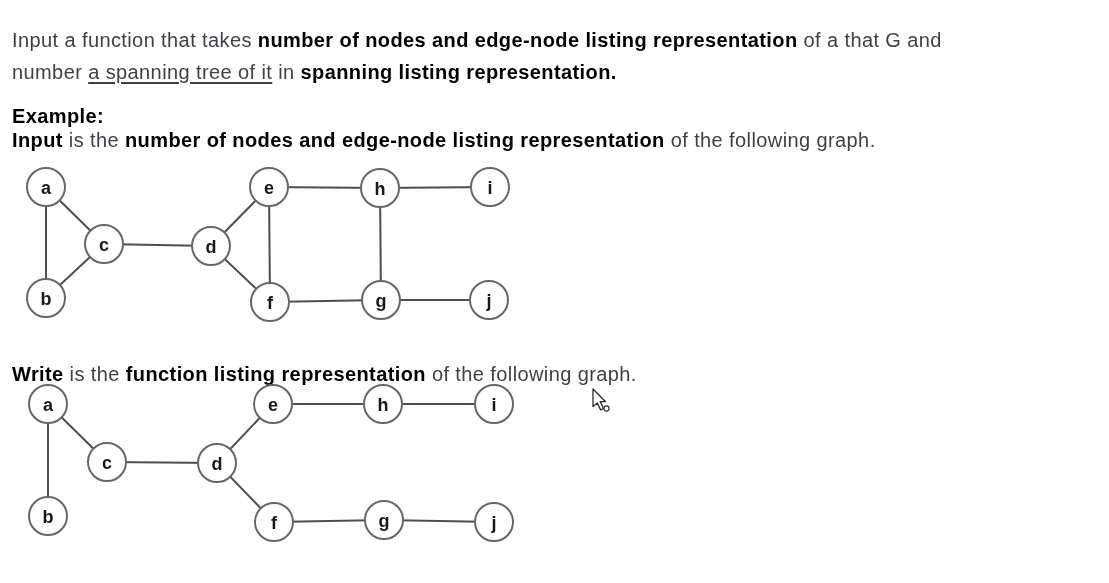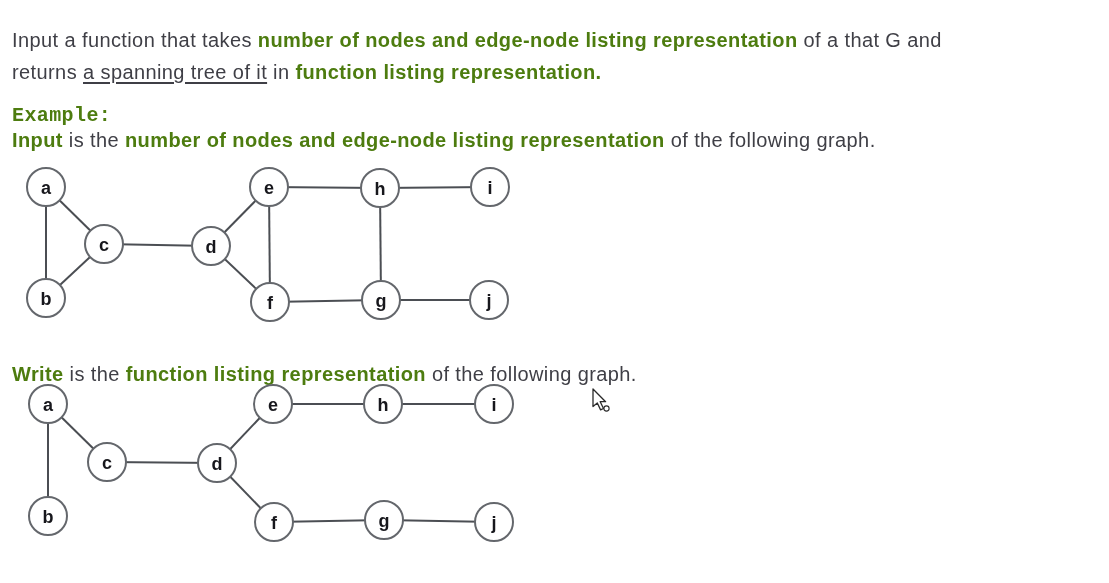--- a/index.html
+++ b/index.html
@@ -8,40 +8,40 @@
     background:#ffffff;
     font-family:"Liberation Sans","DejaVu Sans",sans-serif;
     color:#3f3f46;
   }
   .textline{
     position:absolute;left:12px;
     font-size:20px;line-height:32px;letter-spacing:0.4px;
     white-space:nowrap;
   }
   #p-problem{top:4px;}
-  #p-example{top:80px;font-family:Liberation Mono, monospace;}
+  #p-example{top:80px;}
   #p-input{top:104px;}
   #p-output{top:338px;}
-  .b{font-weight:700;color:#4d7c0f;}
+  .b{font-weight:700;color:#000000;}
   .u{text-decoration:underline;text-underline-offset:3px;text-align:center;}
   #diagram-layer{
     position:absolute;left:0;top:0;width:1109px;height:583px;
     pointer-events:none;
   }
   .node-label{
     font-family:"Liberation Sans","DejaVu Sans",sans-serif;
     font-weight:700;font-size:18px;
   }
 </style>
 </head>
 <body>
 
 <main>
 
-  <p id="p-problem" class="textline"><span>Input a function that takes </span><span class="b">number of nodes and edge-node listing representation</span><span> of a that G and</span><br><span>returns </span><span class="u">a spanning tree of it</span><span> in </span><span class="b">function listing representation.</span></p>
+  <p id="p-problem" class="textline"><span>Input a function that takes </span><span class="b">number of nodes and edge-node listing representation</span><span> of a that G and</span><br><span>number </span><span class="u">a spanning tree of it</span><span> in </span><span class="b">spanning listing representation.</span></p>
 
   <p id="p-example" class="textline"><span class="b">Example:</span></p>
 
   <p id="p-input" class="textline"><span class="b">Input</span><span> is the </span><span class="b">number of nodes and edge-node listing representation</span><span> of the following graph.</span></p>
 
   <p id="p-output" class="textline"><span class="b">Write</span><span> is the </span><span class="b">function listing representation</span><span> of the following graph.</span></p>
 
   <svg id="diagram-layer" viewBox="0 0 1109 583" xmlns="http://www.w3.org/2000/svg">
     <g id="graph-input">
         <line x1="46" y1="187" x2="46" y2="298" stroke="#4b4e53" stroke-width="2"></line>

